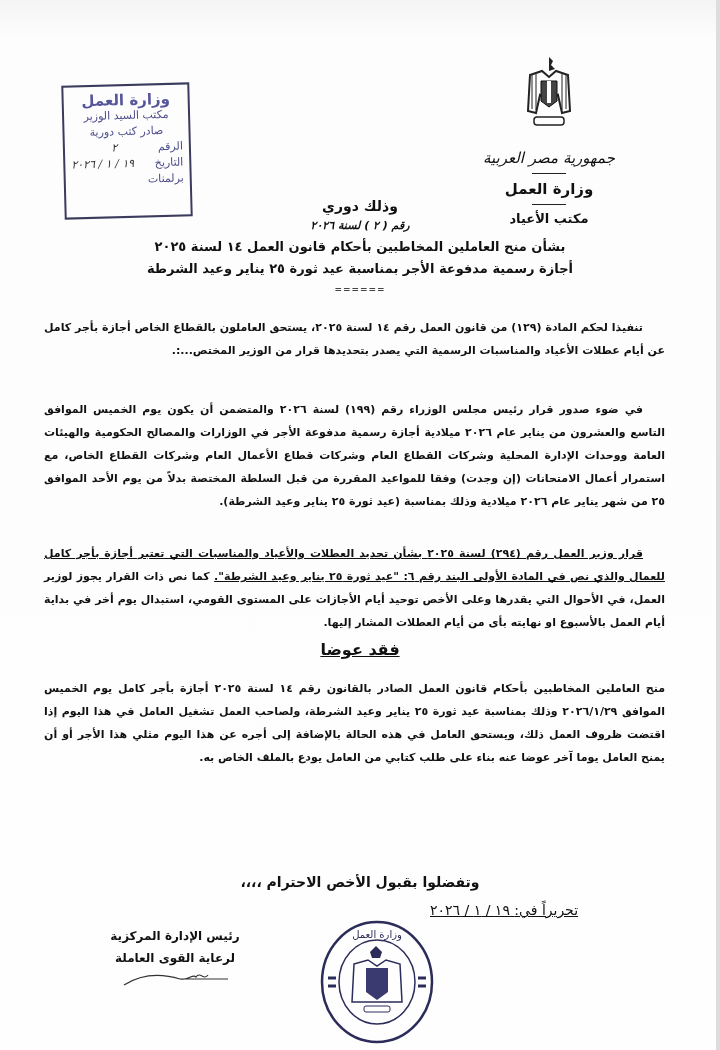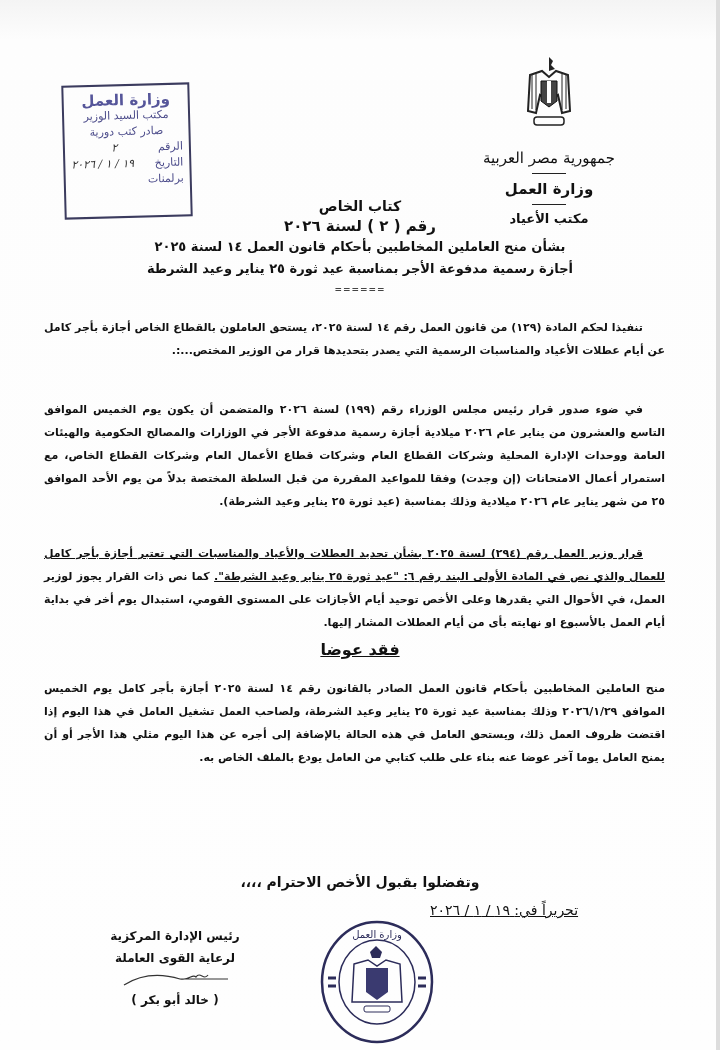--- a/index.html
+++ b/index.html
@@ -6,39 +6,39 @@
   body {
     width: 720px; height: 1050px; background: #fbfbfb; position: relative; overflow: hidden;
     font-family: "DejaVu Sans", sans-serif; color: #111;
   }
   .page { position: absolute; inset: 0; background: linear-gradient(180deg,#f4f4f4 0,#fdfdfd 40px,#fefefe 100%); }
   .rtl { direction: rtl; unicode-bidi: embed; }
 
   
   .letterhead { position: absolute; right: 96px; top: 55px; width: 150px; text-align: center; }
   .eagle { width: 54px; height: 80px; margin: 0 auto; display: block; }
-  .lh-country { font-family: "DejaVu Serif", serif; font-size: 15px; margin-top: 14px; }
+  .lh-country { font-family: "DejaVu Serif", serif; font-size: 15px; font-style: italic; margin-top: 14px; }
   .lh-rule { width: 34px; height: 1px; background: #222; margin: 6px auto; }
   .lh-ministry { font-size: 15px; font-weight: bold; }
   .lh-office { font-size: 13px; font-weight: bold; }
 
   
   .stamp {
     position: absolute; left: 63px; top: 84px; width: 128px; height: 134px;
     border: 2px solid #3b3b5e; transform: rotate(-1.5deg);
     color: #4b4b8a; text-align: center; font-size: 11px; line-height: 16px; padding-top: 6px; box-sizing: border-box;
   }
   .stamp .s-title { font-size: 15px; font-weight: bold; color: #56569a; }
   .stamp .s-row { display: flex; justify-content: space-between; padding: 0 6px; }
   .stamp .s-hand { font-family: "DejaVu Serif", serif; font-style: italic; color: #333; }
 
   
   .title-block { position: absolute; left: 120px; width: 480px; top: 196px; text-align: center; font-weight: bold; }
   .tb-1 { font-size: 14px; line-height: 20px; }
-  .tb-2 { font-size: 15px; line-height: 20px; }
+  .tb-2 { font-size: 11px; line-height: 20px; font-style: italic; }
   .tb-3, .tb-4 { font-size: 13px; line-height: 22px; }
   .tb-sep { font-size: 9px; letter-spacing: 1px; color: #444; margin-top: 4px; }
 
   
   .body-text { position: absolute; left: 44px; right: 55px; font-size: 11px; line-height: 23px; font-weight: bold; text-align: justify; }
   .p1 { top: 316px; }
   .p2 { top: 398px; }
   .p3 { top: 542px; }
   .u { text-decoration: underline; }
   .decided { position: absolute; left: 0; right: 0; top: 640px; text-align: center; font-size: 16px; font-weight: bold; text-decoration: underline; }
@@ -90,21 +90,21 @@
     <div class="s-row">
       <span>التاريخ</span>
       <span class="s-hand">١٩ / ١ / ٢٠٢٦</span>
     </div>
     <div class="s-row">
       <span>برلمنات</span>
     </div>
   </div>
 
   <div class="title-block rtl">
-    <div class="tb-1">كتاب الخاص</div>
+    <div class="tb-1">وذلك دوري</div>
     <div class="tb-2">رقم ( ٢ ) لسنة ٢٠٢٦</div>
     <div class="tb-3">بشأن منح العاملين المخاطبين بأحكام قانون العمل ١٤ لسنة ٢٠٢٥</div>
     <div class="tb-4">أجازة رسمية مدفوعة الأجر بمناسبة عيد ثورة ٢٥ يناير وعيد الشرطة</div>
     <div class="tb-sep">======</div>
   </div>
 
   <div class="body-text p1 rtl">
     <span class="indent"></span><span>تنفيذا لحكم المادة (١٢٩) من قانون العمل رقم ١٤ لسنة ٢٠٢٥، يستحق العاملون بالقطاع الخاص أجازة بأجر كامل عن أيام عطلات الأعياد والمناسبات الرسمية التي يصدر بتحديدها قرار من الوزير المختص...:.</span>
   </div>
 
@@ -129,21 +129,20 @@
     <span>تحريراً في:</span>
     <span>١٩ / ١ / ٢٠٢٦</span>
   </div>
 
   <div class="sig rtl">
     <div>رئيس الإدارة المركزية</div>
     <div>لرعاية القوى العاملة</div>
     <svg class="sig-line" viewBox="0 0 110 20">
       <path d="M4 16 C20 6, 40 4, 60 10 C70 12, 72 4, 76 8 C80 2, 84 12, 88 6 M60 10 L108 10" fill="none" stroke="#333" stroke-width="1.2"></path>
     </svg>
-    <div>( خالد أبو بكر )</div>
   </div>
 
   <svg class="seal" viewBox="0 0 118 128">
     <ellipse cx="59" cy="64" rx="55" ry="60" fill="none" stroke="#2c2c5a" stroke-width="2.5"></ellipse>
     <ellipse cx="59" cy="64" rx="38" ry="42" fill="none" stroke="#2c2c5a" stroke-width="1.5"></ellipse>
     <text x="59" y="20" text-anchor="middle" font-size="10" fill="#2c2c5a" font-family="DejaVu Sans, sans-serif">وزارة العمل</text>
     <path d="M52 34 l6 -6 6 6 -2 6 h-8 z" fill="#2c2c5a"></path>
     <path d="M36 46 L50 42 L59 48 L68 42 L82 46 L84 84 L34 84 Z" fill="none" stroke="#2c2c5a" stroke-width="1.5"></path>
     <path d="M48 50 h22 v24 l-11 8 -11 -8 z" fill="#3a3a70"></path>
     <rect x="46" y="88" width="26" height="6" rx="2" fill="none" stroke="#2c2c5a"></rect>

